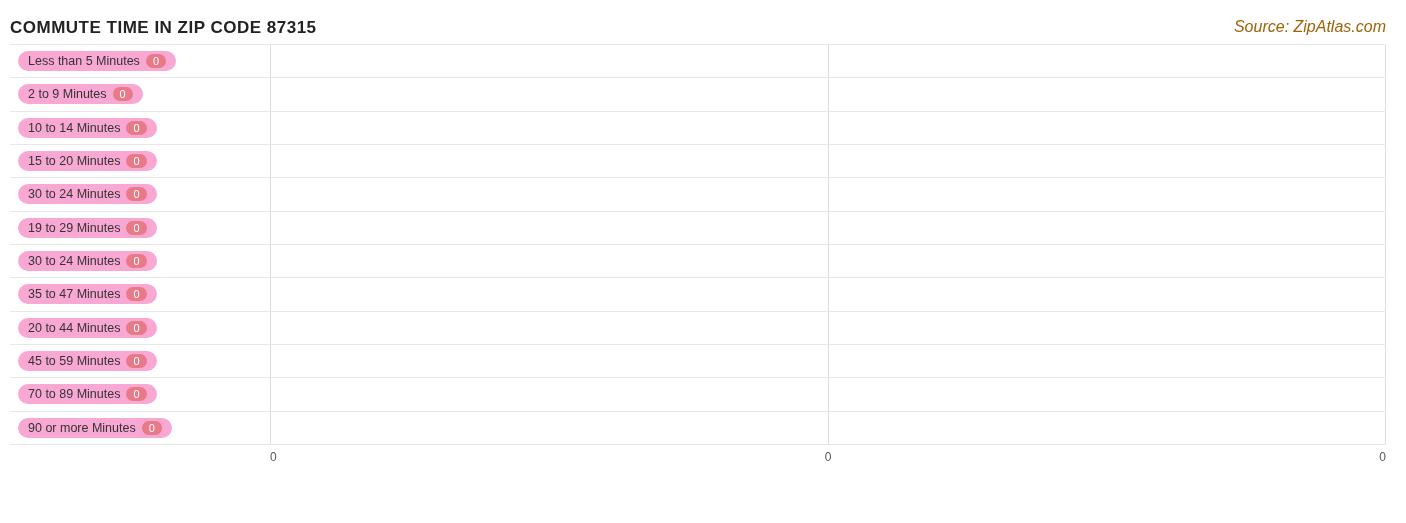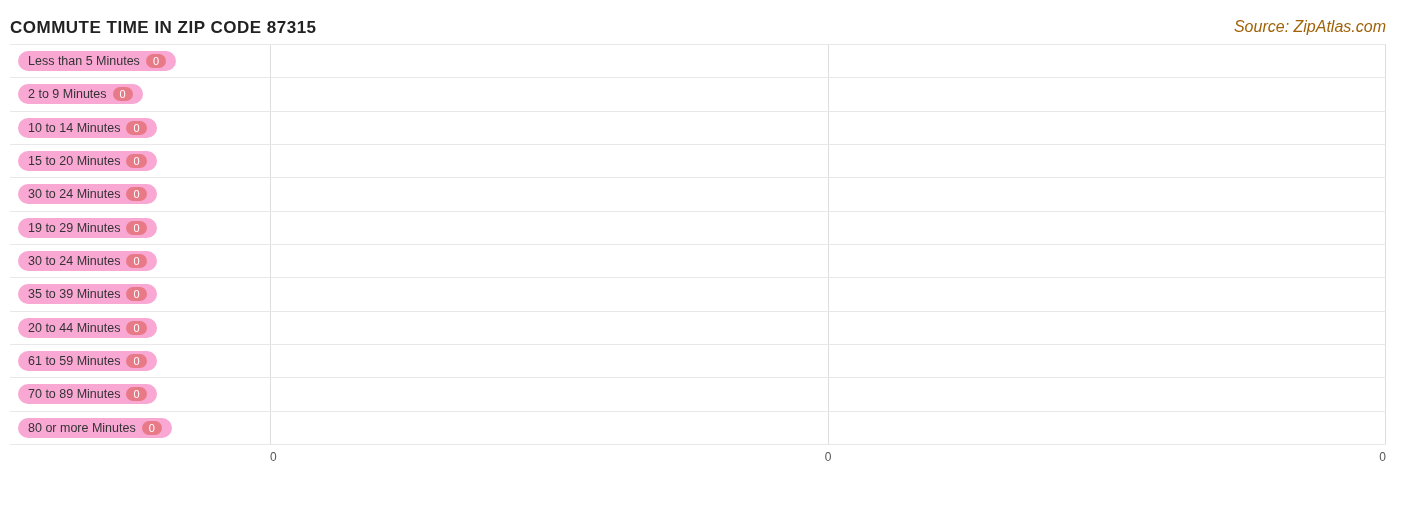--- a/index.html
+++ b/index.html
@@ -215,21 +215,21 @@
           <span class="bar-value-badge">0</span>
         </div>
       </div>
       <div class="bar-track">
         <div class="bar-fill" style="width: 0%"></div>
       </div>
     </div>
         <div class="bar-row">
       <div class="bar-label-area">
         <div class="bar-label-pill">
-          <span>35 to 39 Minutes</span>
+          <span>35 to 47 Minutes</span>
           <span class="bar-value-badge">0</span>
         </div>
       </div>
       <div class="bar-track">
         <div class="bar-fill" style="width: 0%"></div>
       </div>
     </div>
         <div class="bar-row">
       <div class="bar-label-area">
         <div class="bar-label-pill">
@@ -237,21 +237,21 @@
           <span class="bar-value-badge">0</span>
         </div>
       </div>
       <div class="bar-track">
         <div class="bar-fill" style="width: 0%"></div>
       </div>
     </div>
         <div class="bar-row">
       <div class="bar-label-area">
         <div class="bar-label-pill">
-          <span>61 to 59 Minutes</span>
+          <span>45 to 59 Minutes</span>
           <span class="bar-value-badge">0</span>
         </div>
       </div>
       <div class="bar-track">
         <div class="bar-fill" style="width: 0%"></div>
       </div>
     </div>
         <div class="bar-row">
       <div class="bar-label-area">
         <div class="bar-label-pill">
@@ -259,21 +259,21 @@
           <span class="bar-value-badge">0</span>
         </div>
       </div>
       <div class="bar-track">
         <div class="bar-fill" style="width: 0%"></div>
       </div>
     </div>
         <div class="bar-row">
       <div class="bar-label-area">
         <div class="bar-label-pill">
-          <span>80 or more Minutes</span>
+          <span>90 or more Minutes</span>
           <span class="bar-value-badge">0</span>
         </div>
       </div>
       <div class="bar-track">
         <div class="bar-fill" style="width: 0%"></div>
       </div>
     </div>
       </div>
 
     <div class="x-axis">

